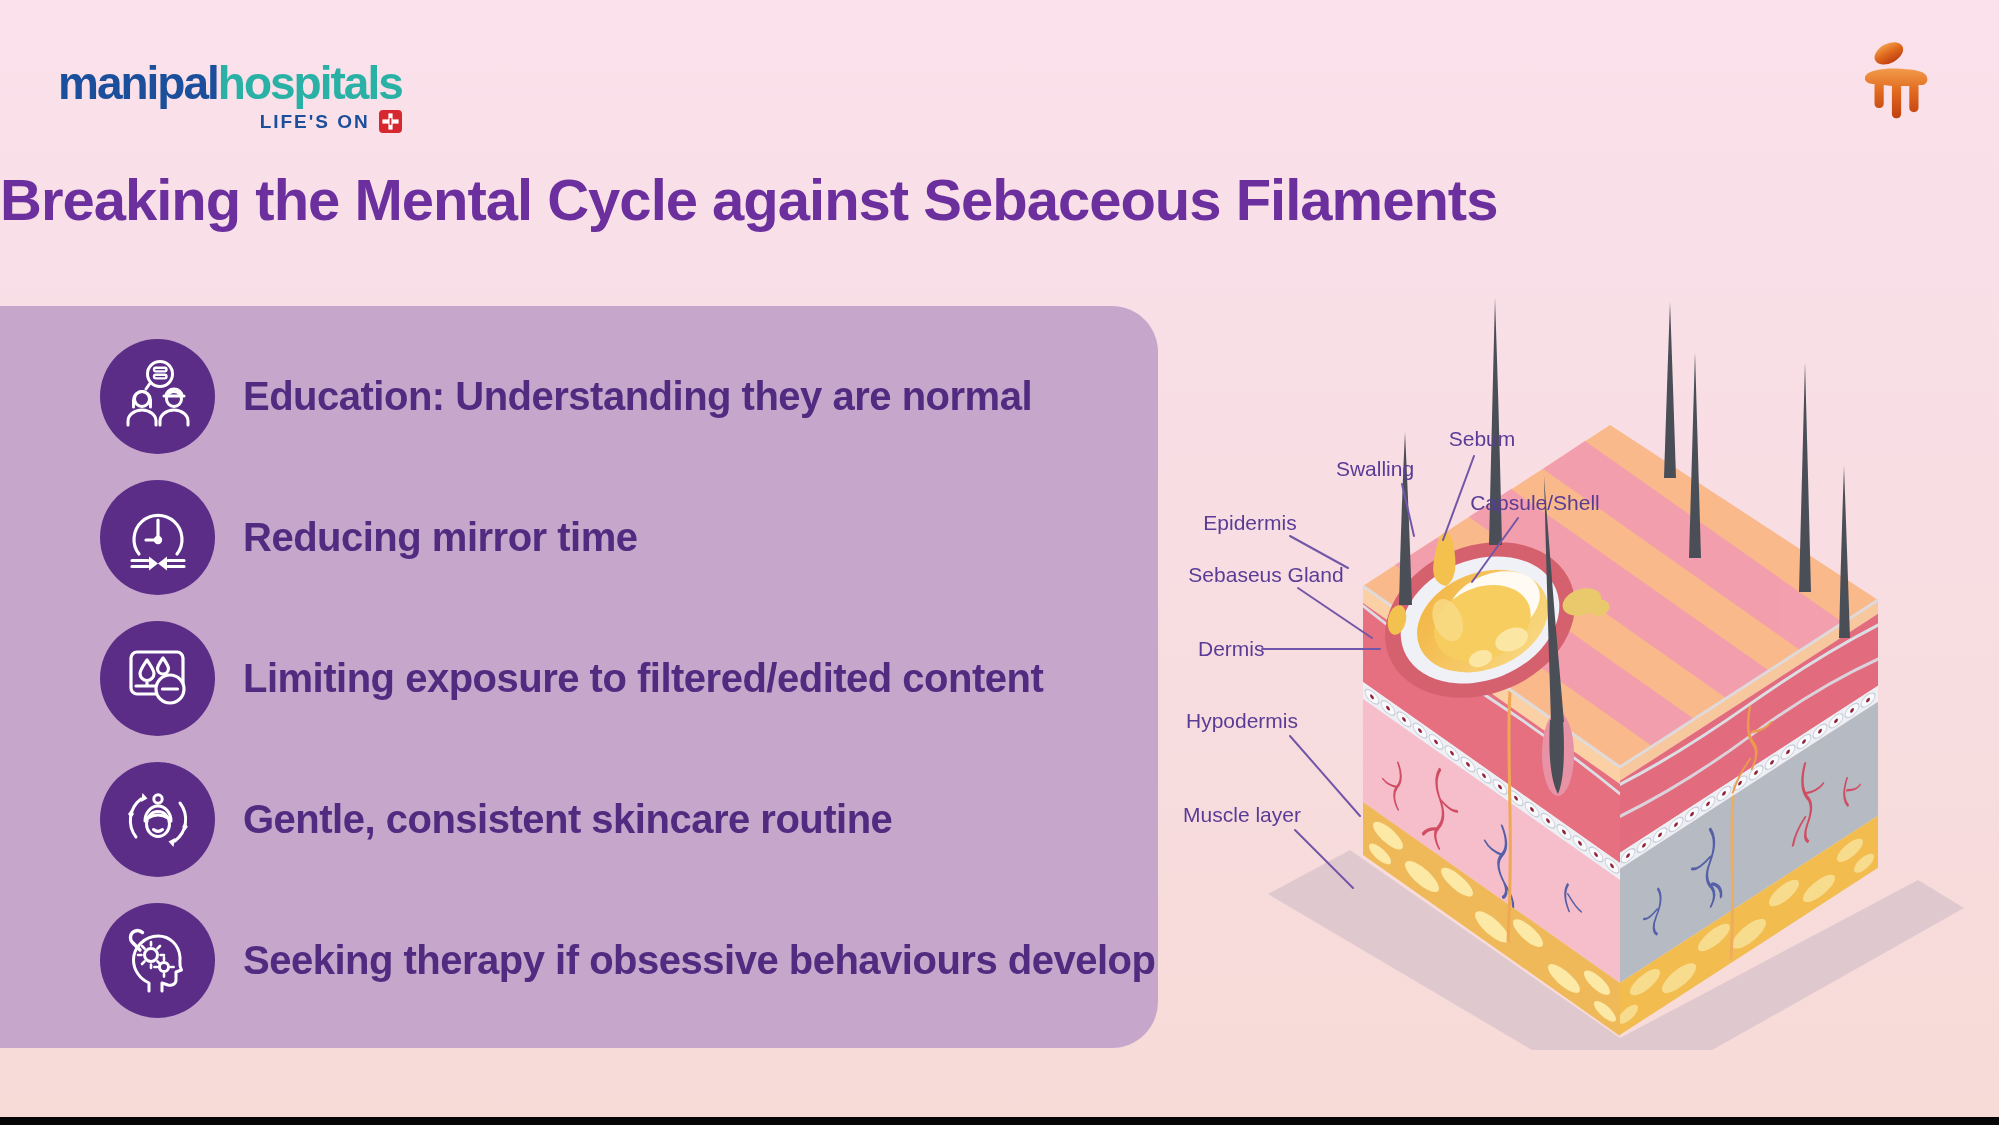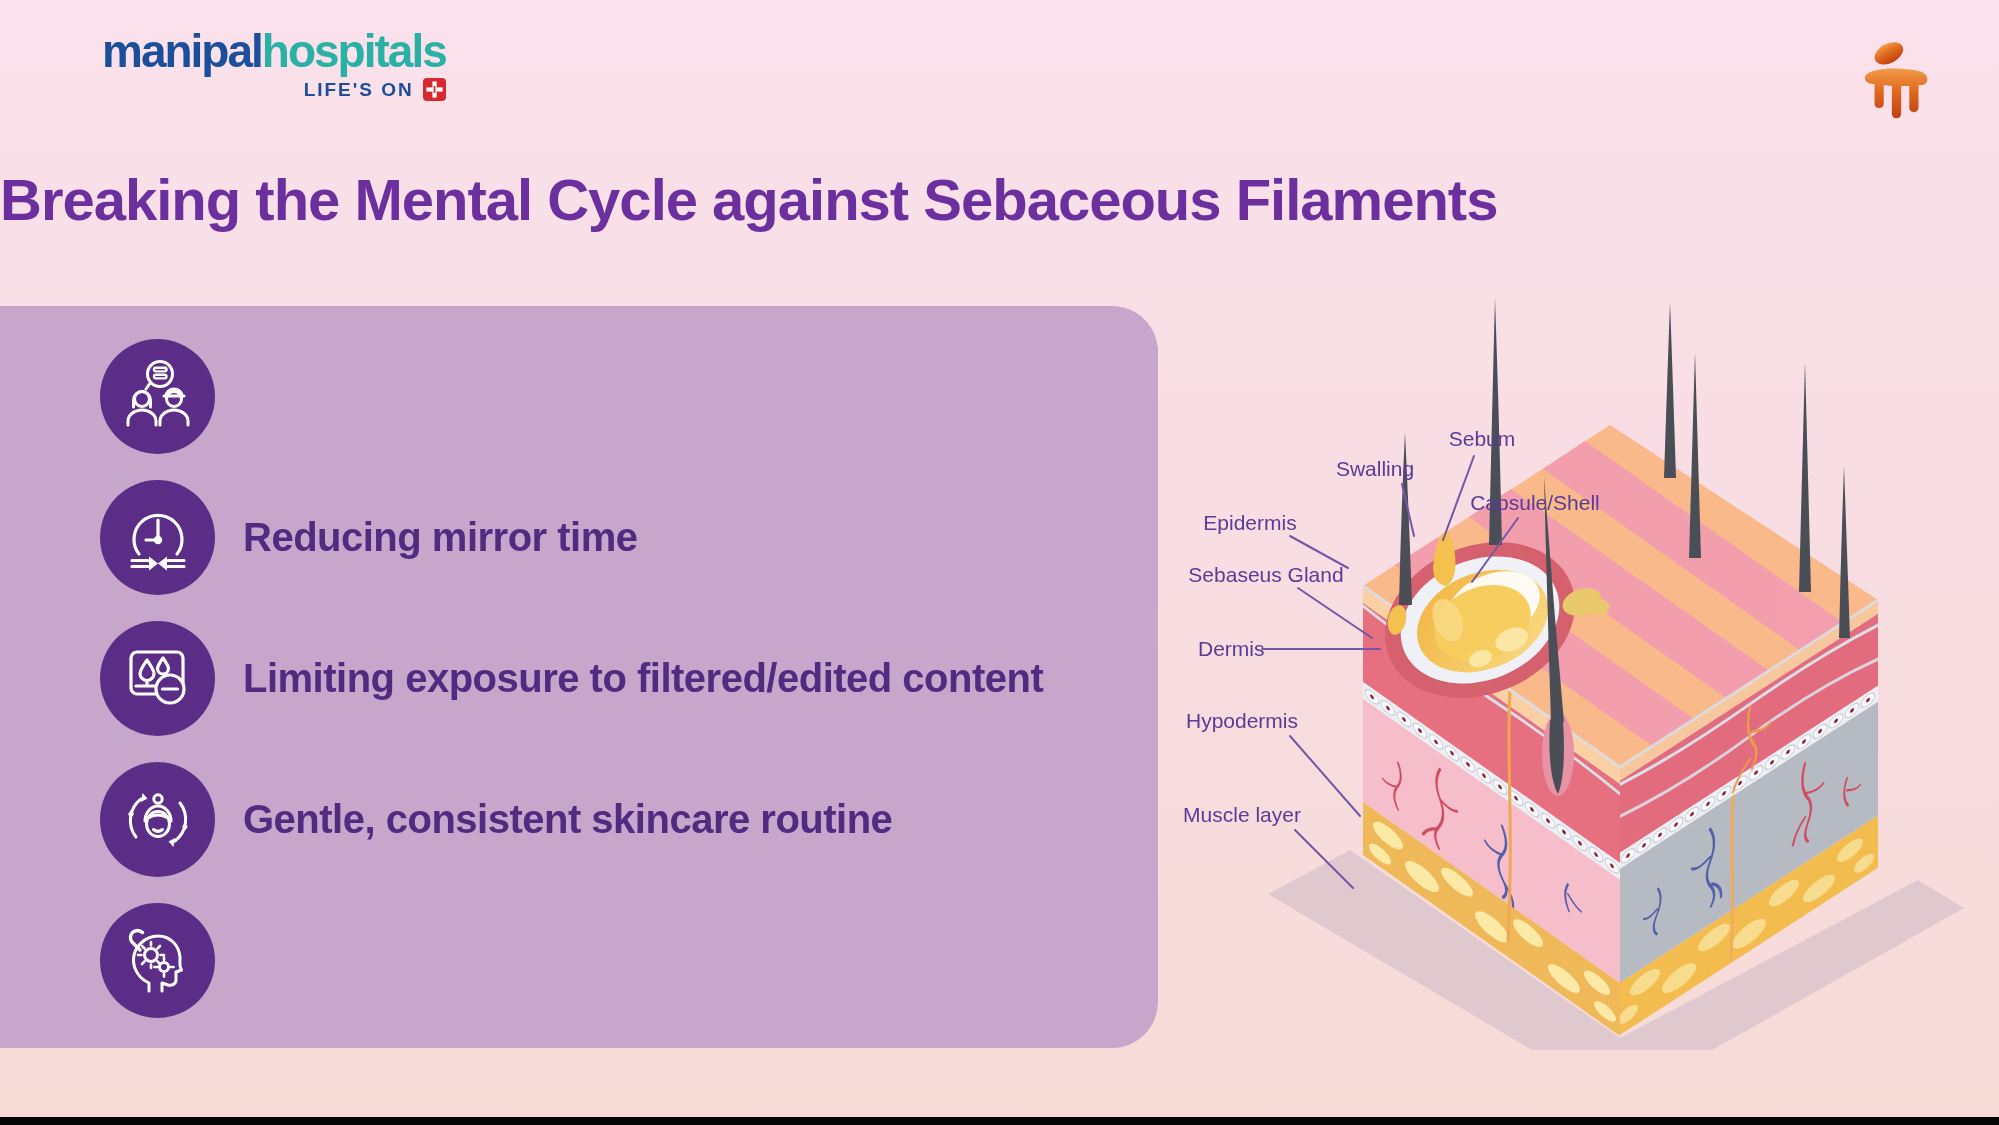--- a/index.html
+++ b/index.html
@@ -1,21 +1,21 @@
 <!DOCTYPE html>
 <html><head>
 <meta charset="utf-8">
 <style>
   html,body{margin:0;padding:0;}
   body{width:1999px;height:1125px;overflow:hidden;font-family:"Liberation Sans",sans-serif;}
   .page{position:relative;width:1999px;height:1125px;
         background:linear-gradient(180deg,#FAE1EB 0%,#F8DDE3 45%,#F7DBD7 100%);}
 
   
-  .brand{position:absolute;left:58px;top:28px;margin-left:44px;}
+  .brand{position:absolute;left:58px;top:60px;}
   .brand-name{font-size:46px;font-weight:bold;letter-spacing:-2px;line-height:1;}
   .brand-name .p1{color:#1B4E9B;}
   .brand-name .p2{color:#29B1A5;}
   .brand-tag{display:flex;justify-content:flex-end;align-items:flex-end;gap:9px;margin-top:4px;}
   .brand-tag span{font-size:19px;font-weight:bold;color:#1B4E9B;letter-spacing:2px;}
   .mark{position:absolute;right:62px;top:36px;width:82px;height:90px;}
 
   .title{position:absolute;top:166px;left:0;width:100%;text-align:left;
          font-size:58px;font-weight:bold;color:#6C2F9E;letter-spacing:-1px;margin:0;}
 
@@ -79,20 +79,21 @@
           <rect x="36" y="17.8" width="12.5" height="3.6" rx="1.8" stroke-width="2.4"></rect>
           <path d="M31.5,27 l-3.5,5"></path>
           <circle cx="24" cy="42" r="7.5"></circle>
           <path d="M15.5,50 v-7 a8.5,8.5 0 0 1 17,0 v7"></path>
           <path d="M10,68 v-4 a14,11 0 0 1 28,0 v4"></path>
           <circle cx="56" cy="42" r="7.5"></circle>
           <path d="M48,39 a8,7 0 0 1 16,0 M46,39 h20"></path>
           <path d="M42,68 v-4 a14,11 0 0 1 28,0 v4"></path>
         </svg>
       </div>
+      <div class="item-label">Education: Understanding they are normal</div>
     </div>
 
     <div class="item">
       <div class="icon-circle">
         <svg viewBox="0 0 80 80" fill="none" stroke="#ffffff" stroke-width="3.2" stroke-linecap="round" stroke-linejoin="round">
           <path d="M21,56 A24,24 0 1 1 59,56"></path>
           <path d="M40,42 V22 M40,42 H28"></path>
           <circle cx="40" cy="42" r="2.6" fill="#ffffff"></circle>
           <path d="M14,62.5 h16 M14,68.5 h16"></path>
           <path d="M31,58.5 l9,7 -9,7 z" fill="#ffffff" stroke="none"></path>
@@ -140,20 +141,21 @@
       <div class="icon-circle">
         <svg viewBox="0 0 80 80" fill="none" stroke="#ffffff" stroke-width="3" stroke-linecap="round" stroke-linejoin="round">
           <path d="M31,70 L31,62 C22,58 15.5,49 15.5,39 C15.5,26 27,15 40,15 C52,15 61,24 62,36 C62.4,41 60.5,44 63.5,49 L58,51 L58,59 C58,63 54,65 50,64 L44,62 L44,70"></path>
           <circle cx="33" cy="34" r="6.5"></circle>
           <path d="M33,24.5 v-3.5 M33,43.5 v3.5 M23.5,34 h-3.5 M42.5,34 h3.5 M26.5,27.5 l-2.5,-2.5 M39.5,27.5 l2.5,-2.5 M26.5,40.5 l-2.5,2.5 M39.5,40.5 l2.5,2.5" stroke-width="2.6"></path>
           <circle cx="46" cy="46" r="4.6"></circle>
           <path d="M46,39 v-2.6 M46,53 v2.6 M39,46 h-2.6 M53,46 h2.6" stroke-width="2.6"></path>
           <path d="M14.5,21.5 a7,7 0 1 1 10,-10 m-10,10 l7.5,7.5" stroke-width="3.4"></path>
         </svg>
       </div>
+      <div class="item-label">Seeking therapy if obsessive behaviours develop</div>
     </div>
 
   </div>
 
   <svg class="skin" viewBox="0 0 820 760">
     <defs>
       <linearGradient id="sebumG" x1="0" y1="0" x2="1" y2="1">
         <stop offset="0" stop-color="#F2B23E"></stop>
         <stop offset="1" stop-color="#F9DC88"></stop>
       </linearGradient>

